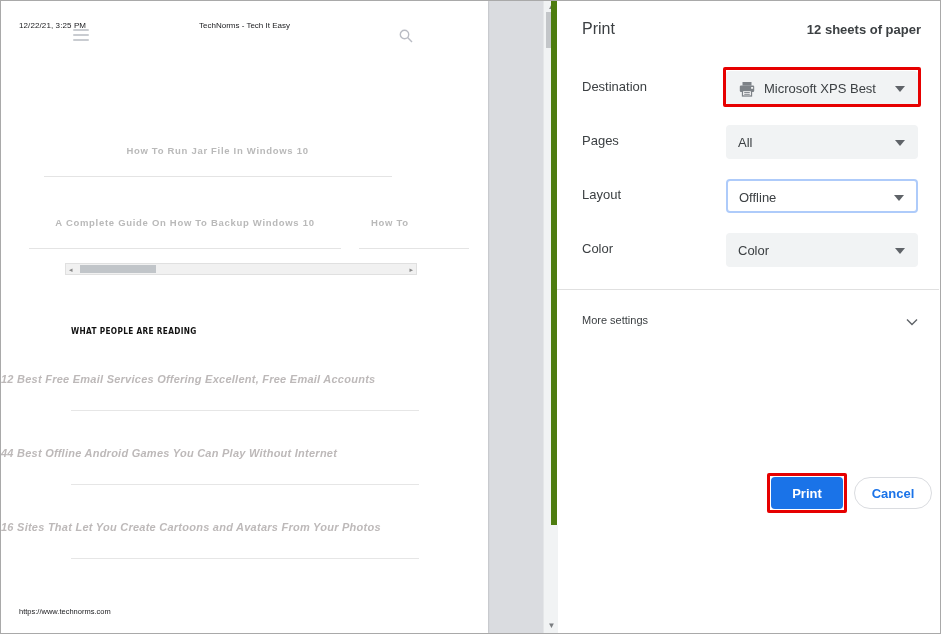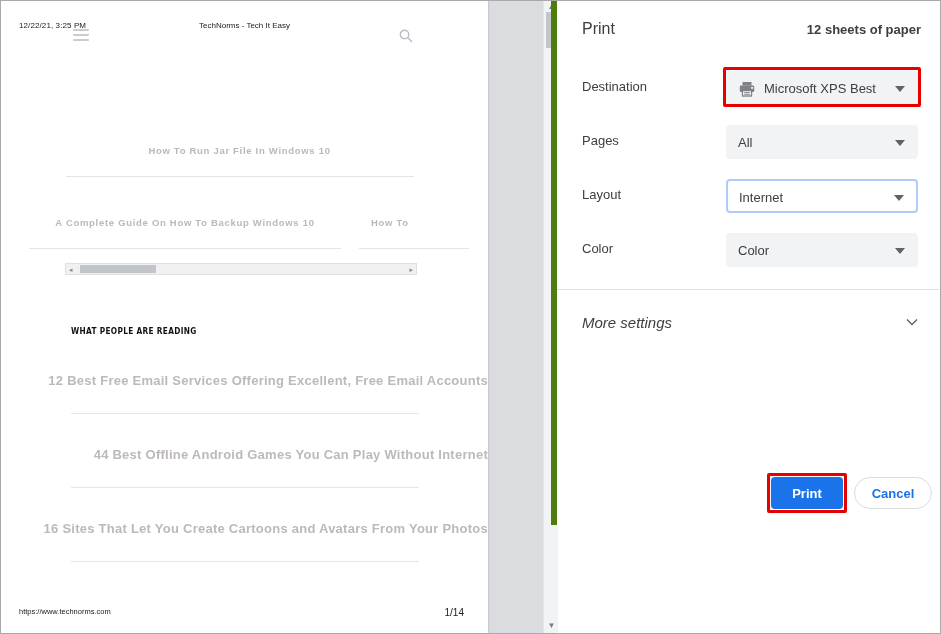--- a/index.html
+++ b/index.html
@@ -93,21 +93,20 @@
     left: 397px;
     top: 27px;
     width: 16px;
     height: 16px;
   }
 
   .article-block {
     position: absolute;
     left: 0;
     width: 433px;
-    margin-left: 22px;
   }
   .article-title {
     text-align: center;
     font-size: 9.5px;
     font-weight: bold;
     color: #b9b9b9;
     letter-spacing: 0.7px;
     white-space: nowrap;
     overflow: hidden;
   }
@@ -171,40 +170,42 @@
     transform: scaleX(0.82);
     transform-origin: left center;
   }
 
   .wpr-item {
     position: absolute;
     left: 0;
     width: 487px;
   }
   .wpr-title {
-    text-align: right;
-    font-size: 13px;
+    text-align: left;
+    font-size: 11px;
     font-weight: bold;
     color: #bdb9b9;
     letter-spacing: 0.25px;
     white-space: nowrap;
+    font-style: italic;
   }
   .wpr-rule {
     height: 1px;
     background: #e6e6e6;
     width: 348px;
     margin: 0 auto;
   }
 
   .page-foot {
     position: absolute;
     left: 0;
     bottom: 14px;
     width: 487px;
     height: 12px;
+    padding-left: 48px;
   }
   .page-foot .url {
     position: absolute;
     left: 18px;
     top: 0;
     font-size: 7.5px;
     color: #202124;
   }
   .page-foot .pageno {
     position: absolute;
@@ -361,23 +362,22 @@
     left: 0;
     top: 300px;
     width: 382px;
     height: 42px;
     cursor: pointer;
   }
   #more-settings-label {
     position: absolute;
     left: 25px;
     top: 13px;
-    font-size: 15px;
+    font-size: 11px;
     color: #3c4043;
-    font-style: italic;
   }
   #more-settings-chevron {
     position: absolute;
     right: 20px;
     top: 14px;
     width: 14px;
     height: 14px;
   }
 
   #footer-bar {
@@ -542,21 +542,21 @@
       <div class="setting-label">Pages</div>
       <div class="select-box">
         <div class="select-value">All</div>
         <div class="select-caret"></div>
       </div>
     </div>
 
     <div class="setting-row" style="top:178px;">
       <div class="setting-label">Layout</div>
       <div class="select-box focused">
-        <div class="select-value">Internet</div>
+        <div class="select-value">Offline</div>
         <div class="select-caret"></div>
       </div>
     </div>
 
     <div class="setting-row" style="top:232px;">
       <div class="setting-label">Color</div>
       <div class="select-box">
         <div class="select-value">Color</div>
         <div class="select-caret"></div>
       </div>

